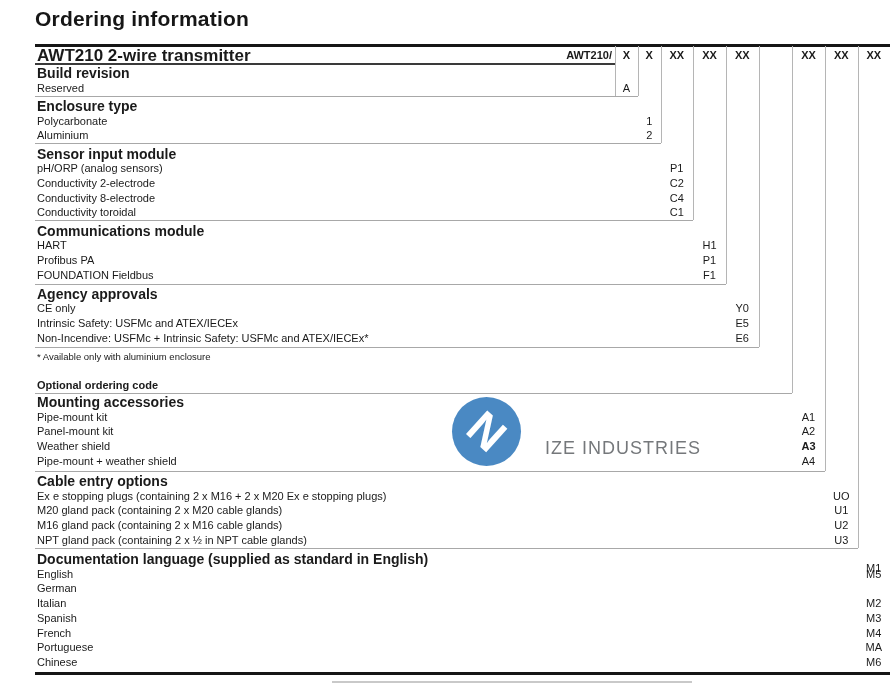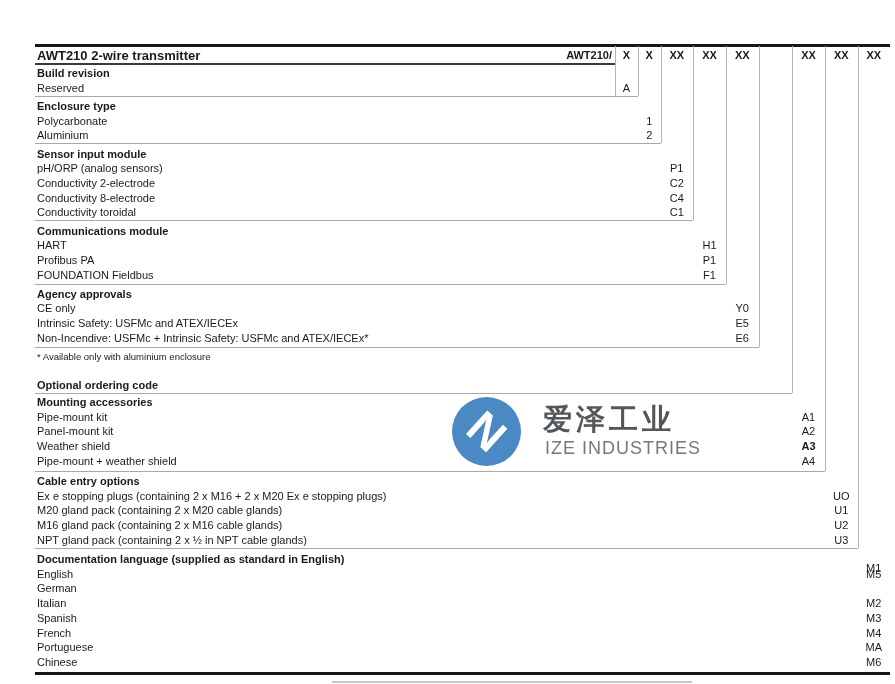--- a/index.html
+++ b/index.html
@@ -1,41 +1,42 @@
 <!DOCTYPE html>
 <html><head>
 <meta charset="utf-8">
 <style>
   html,body{margin:0;padding:0;background:#ffffff;}
   body{width:895px;height:684px;overflow:hidden;font-family:"Liberation Sans",sans-serif;color:#1a1a1a;}
   .page{position:relative;width:895px;height:684px;background:#fff;}
   .page-title{position:absolute;left:35px;top:7px;font-size:21px;font-weight:700;letter-spacing:.2px;color:#161616;white-space:nowrap;}
   .rule{position:absolute;left:35px;width:855px;height:3px;background:#161616;}
-  .hdr-product{position:absolute;left:37px;top:48px;height:15px;line-height:15px;font-size:13px;font-weight:700;white-space:nowrap;}
+  .hdr-product{position:absolute;left:37px;top:48px;height:15px;line-height:15px;font-size:17px;font-weight:700;white-space:nowrap;}
   .hdr-prefix{position:absolute;left:530px;width:82px;top:48px;height:15px;line-height:15px;font-size:11px;font-weight:700;text-align:right;white-space:nowrap;}
   .hdr-underline{position:absolute;left:35px;top:62.5px;width:581px;height:2px;background:#3a3a3a;}
   .hdr-code{position:absolute;top:48px;height:15px;line-height:15px;font-size:11px;font-weight:700;text-align:center;}
   .hline{position:absolute;left:35px;height:1px;background:#a8a8a8;}
   .vline{position:absolute;width:1px;background:#b5b5b5;top:46px;}
-  .sec-title{position:absolute;left:37px;height:14.7px;line-height:14.7px;font-size:11px;font-weight:700;white-space:nowrap;}
+  .sec-title{position:absolute;left:37px;height:14.7px;line-height:14.7px;font-size:14px;font-weight:700;white-space:nowrap;}
   .opt-label{position:absolute;left:37px;height:14.7px;line-height:14.7px;font-size:11px;white-space:nowrap;}
   .opt-code{position:absolute;height:14.7px;line-height:14.7px;font-size:11px;text-align:center;white-space:nowrap;}
   .footnote{position:absolute;left:37px;top:350px;height:13px;line-height:13px;font-size:9.5px;white-space:nowrap;}
   .optional-header{position:absolute;left:37px;top:378px;height:14.7px;line-height:14.7px;font-size:11px;font-weight:700;white-space:nowrap;}
   .wm-logo{position:absolute;left:452px;top:397px;width:69px;height:69px;border-radius:50%;background:#4a89c3;overflow:hidden;}
   .wm-glyph{position:absolute;left:0;top:0;width:69px;height:69px;line-height:69px;text-align:center;color:#ffffff;font-size:46px;font-weight:700;transform:rotate(42deg);}
   .wm-cn{position:absolute;left:543px;top:400px;font-size:29px;font-weight:700;letter-spacing:4px;color:#53575a;white-space:nowrap;}
   .wm-en{position:absolute;left:545px;top:438px;font-size:18px;font-weight:400;letter-spacing:1px;color:#75787b;white-space:nowrap;}
   .next-page-hint{position:absolute;left:332px;top:681px;width:360px;height:1.5px;background:#c9c9c9;}
 </style>
 </head>
 <body>
 
 <div class="page">
 
+  <div class="page-title">Ordering information</div>
 
   <div class="rule" style="top:43.5px;"></div>
 
   <div class="hdr-product">AWT210 2-wire transmitter</div>
   <div class="hdr-prefix">AWT210/</div>
   <div class="hdr-underline"></div>
 
   <div class="hdr-code" style="left:615px;width:23px;">X</div>
   <div class="hdr-code" style="left:638px;width:22.5px;">X</div>
   <div class="hdr-code" style="left:660.5px;width:32.5px;">XX</div>
@@ -131,18 +132,17 @@
       <div class="opt-label" style="top: 654.9px;">Chinese</div>
       <div class="opt-code" style="top: 654.9px; left: 857.5px; width: 32.5px;">M6</div>
     </div>
 
   <div class="footnote">* Available only with aluminium enclosure</div>
   <div class="optional-header">Optional ordering code</div>
 
   <div class="wm-logo">
     <span class="wm-glyph">N</span>
   </div>
-  <div class="wm-cn">爱泽工业</div>
   <div class="wm-en">IZE INDUSTRIES</div>
 
   <div class="rule" style="top:671.5px;"></div>
   <div class="next-page-hint"></div>
 </div>
 
 </body></html>

